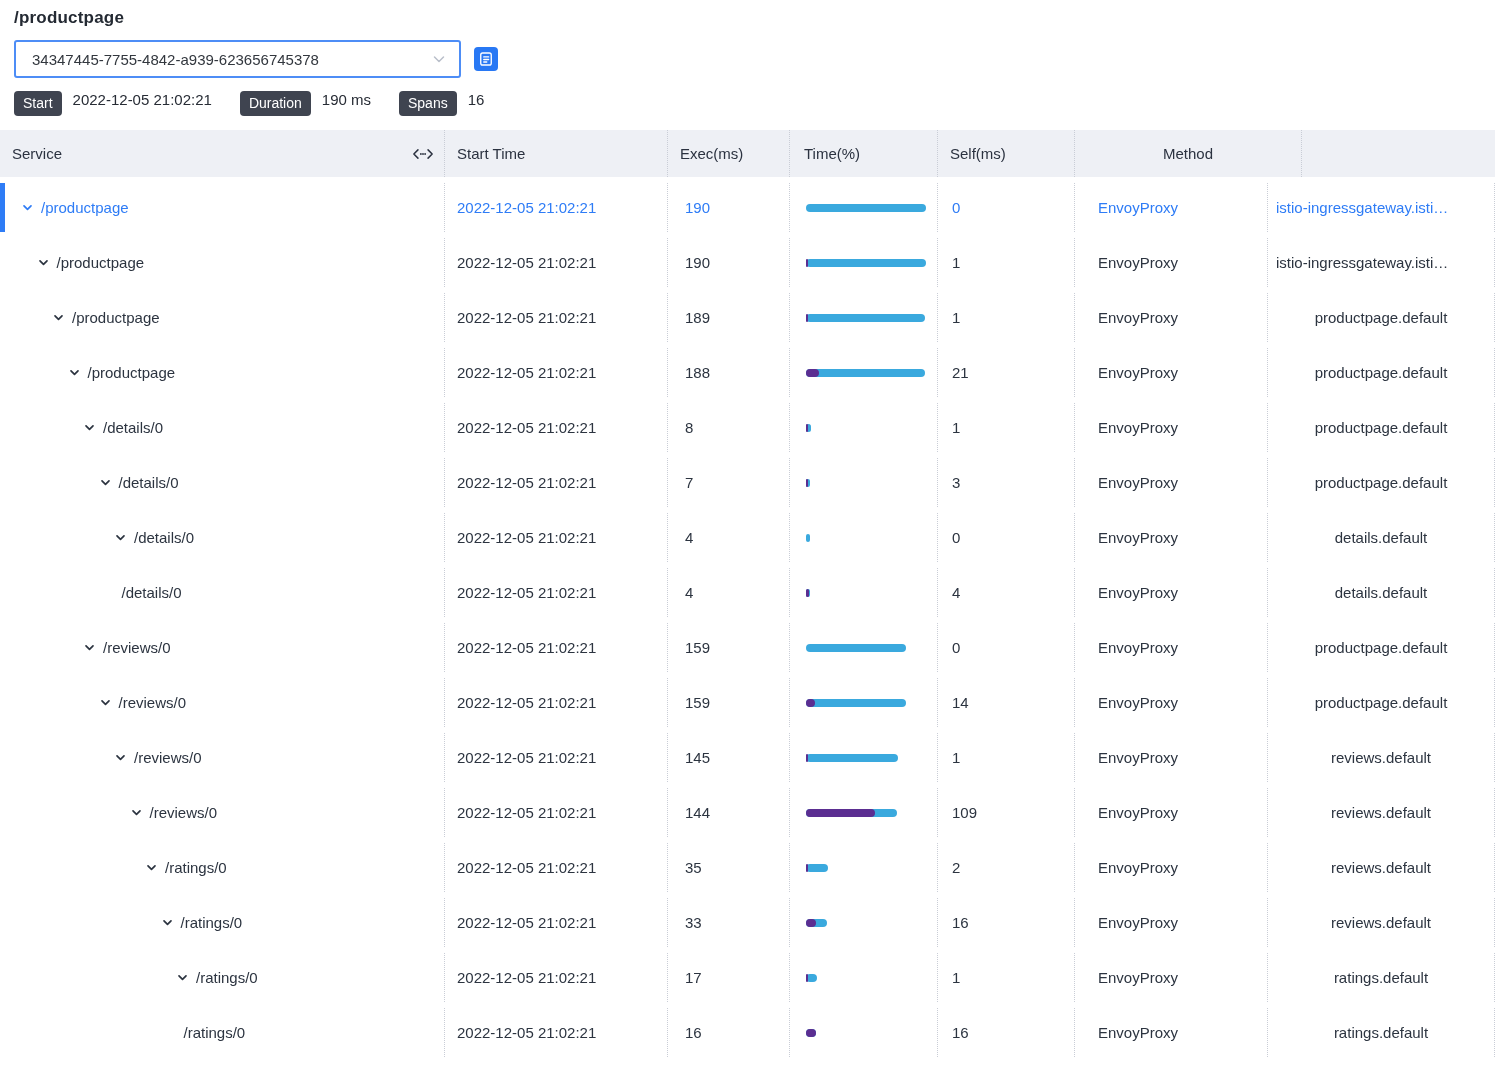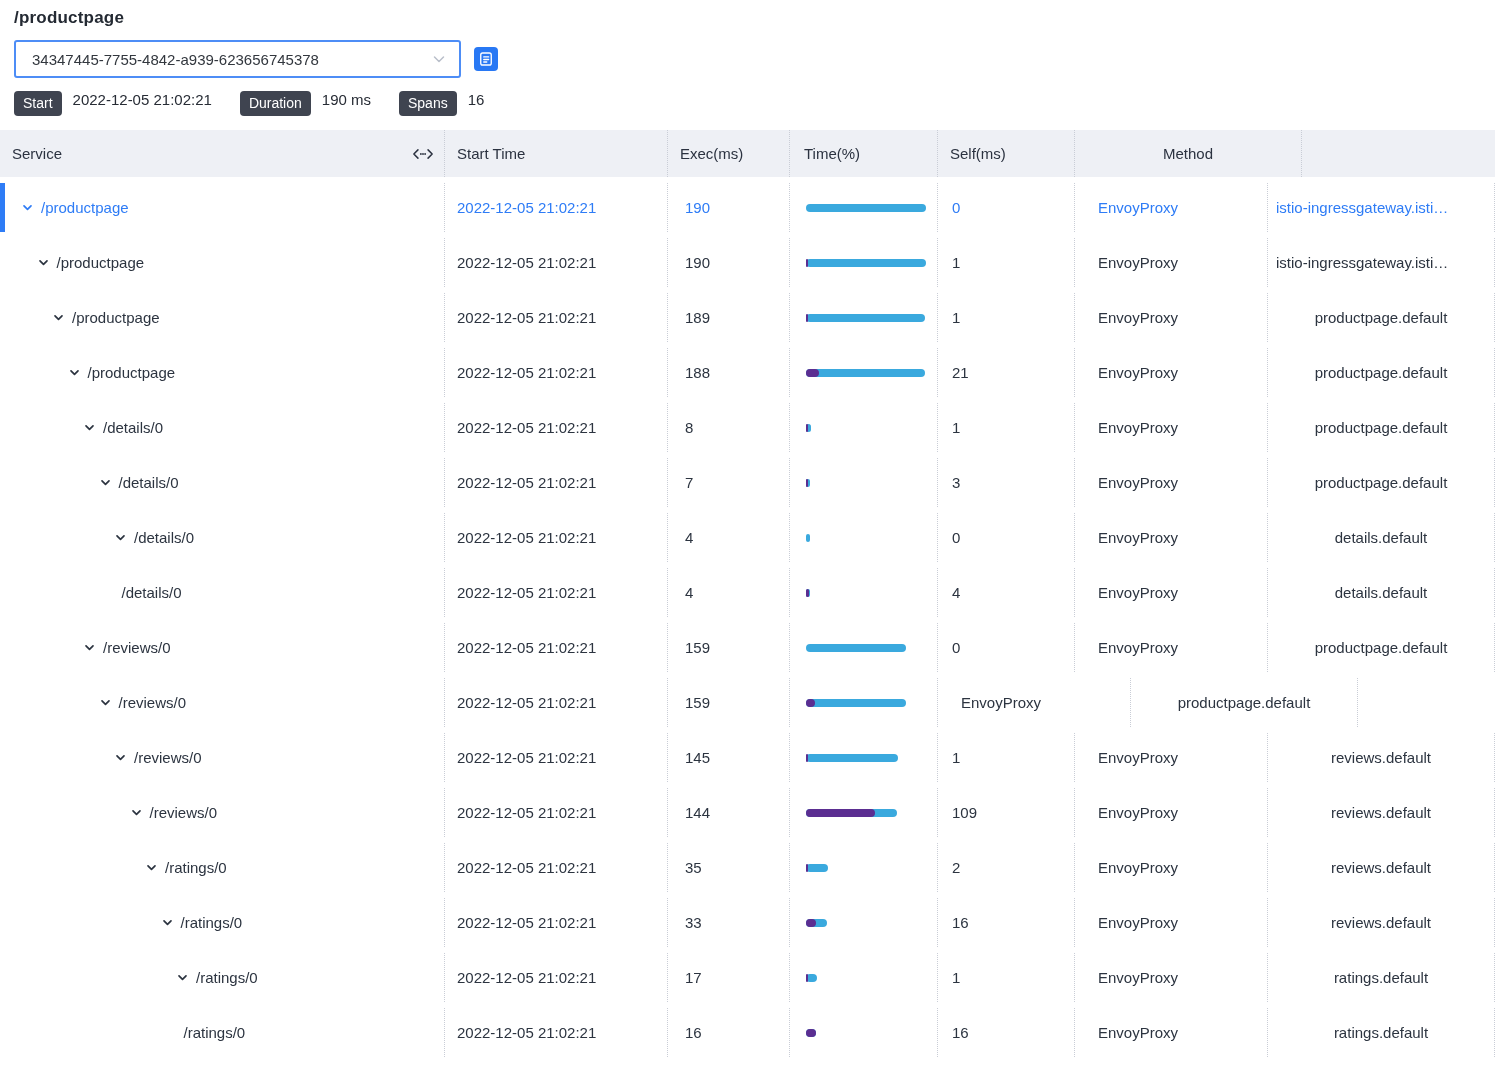--- a/index.html
+++ b/index.html
@@ -318,20 +318,21 @@
       </span>
       <span>/reviews/0</span>
     </div>
     <div class="cell c-start start-cell">2022-12-05 21:02:21</div>
     <div class="cell c-exec exec-cell">159</div>
     <div class="cell c-execp execp-cell">
       <span class="bar" style="width: 100.4px;">
             <span class="bar-self" style="width: 8.8px;"></span>
           </span>
     </div>
+    <div class="cell c-self self-cell">14</div>
     <div class="cell c-api api-cell">EnvoyProxy</div>
     <div class="cell c-service service-cell">productpage.default</div>
   </div>
       <div class="row">
     <div class="cell c-method method-cell" style="padding-left: 114px;">
       <span class="chev">
         <svg width="13" height="13" viewBox="0 0 13 13" fill="none">
           <path d="M3 4.8 L6.5 8.3 L10 4.8" stroke="currentColor" stroke-width="1.7" stroke-linecap="round" stroke-linejoin="round"></path>
         </svg>
       </span>

